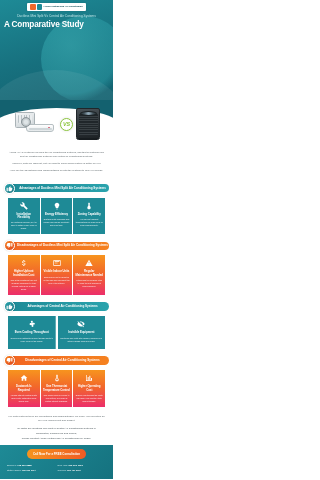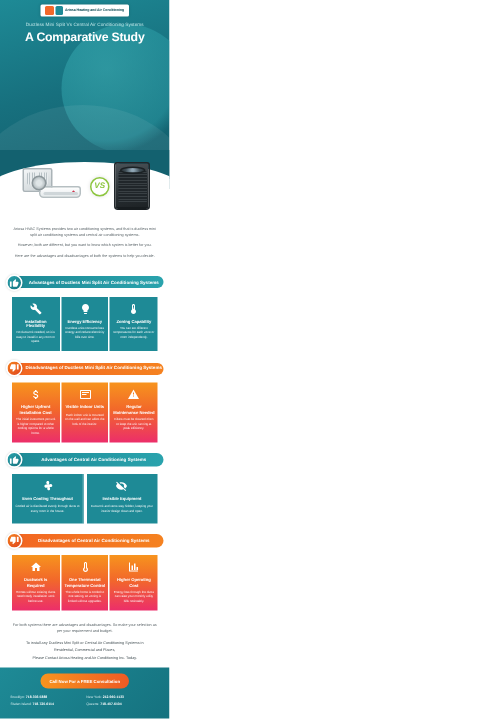--- a/index.html
+++ b/index.html
@@ -41,21 +41,21 @@
   .logo-mark2 { width:5px; height:6px; background:#1e8a96; border-radius:1px; }
   .logo-txt { font-size:2.4px; font-weight:bold; color:#124d57; line-height:1.05; letter-spacing:-.05px; }
 
   .hero-sub {
     position:absolute; top:14px; left:6px; right:6px;
     text-align:center; color:#bfe6e8; font-size:3.1px;
     letter-spacing:.05px; line-height:1.3;
   }
   .hero-title {
     position:absolute; top:20px; left:4px; right:4px;
-    text-align:center; color:#ffffff; font-size:8.2px;
+    color:#ffffff; font-size:8.2px;
     font-weight:bold; letter-spacing:-.15px;
   }
 
   
   .products {
     position:relative; height:48px; width:113px;
     background:linear-gradient(180deg,#13616f 0%,#12606e 40%,#ffffff 41%,#ffffff 100%);
   }
   .prod-bg-top {
     position:absolute; left:0; top:0; width:113px; height:26px;

